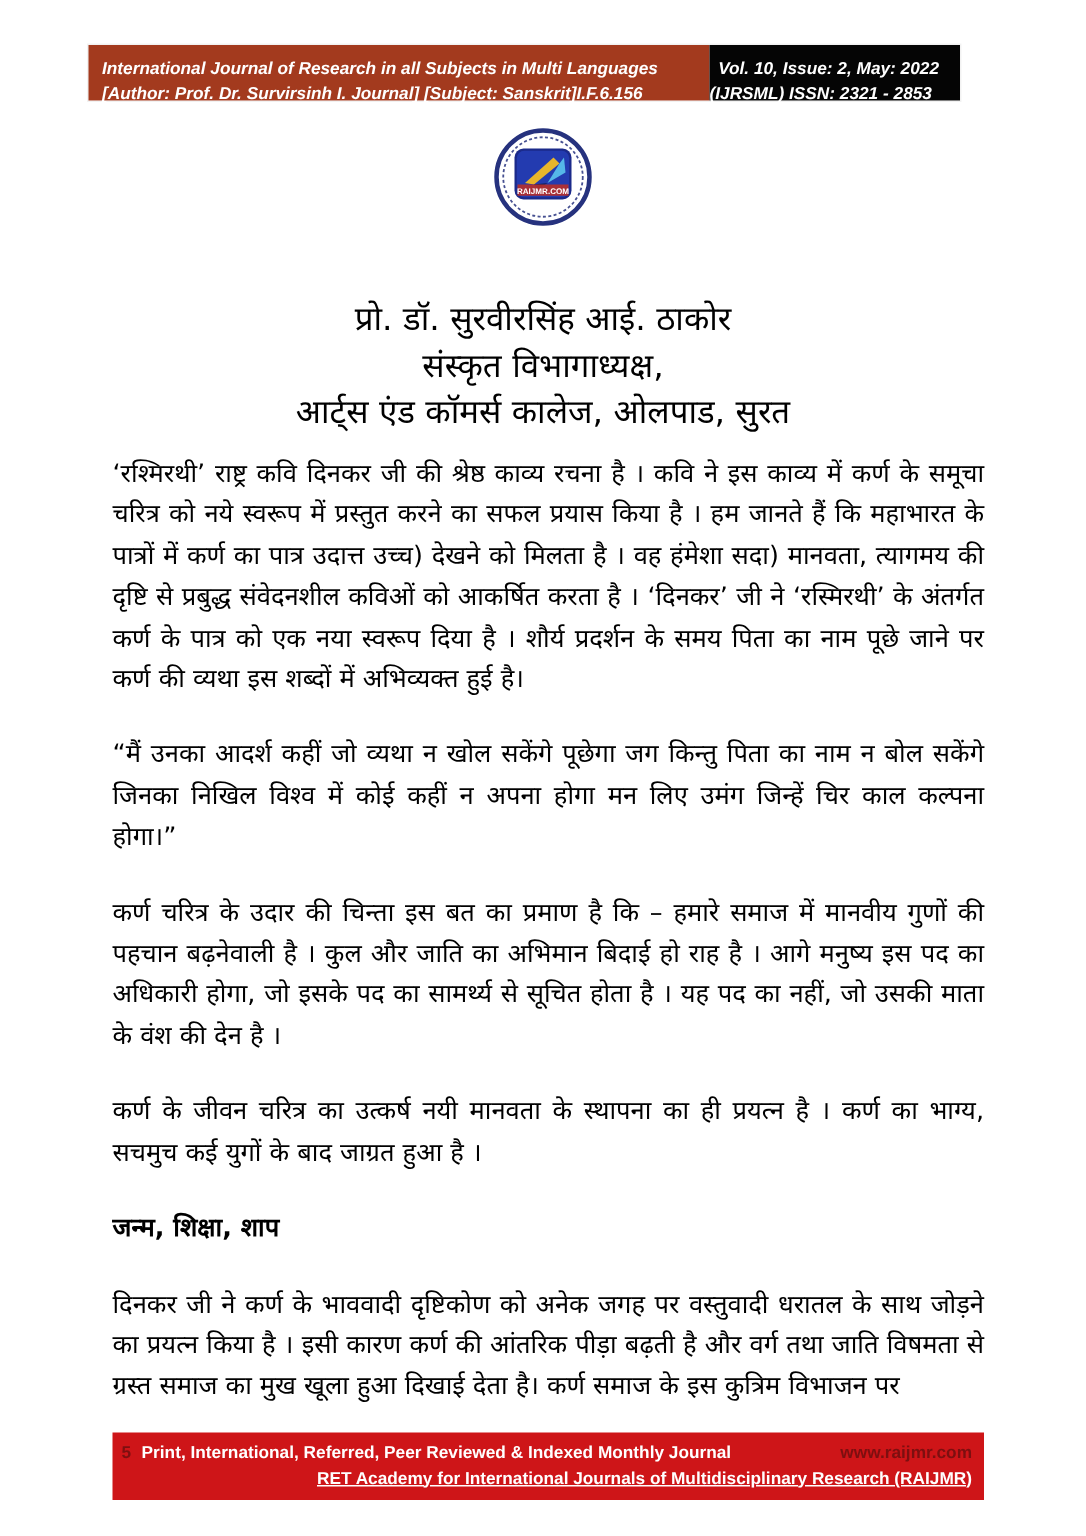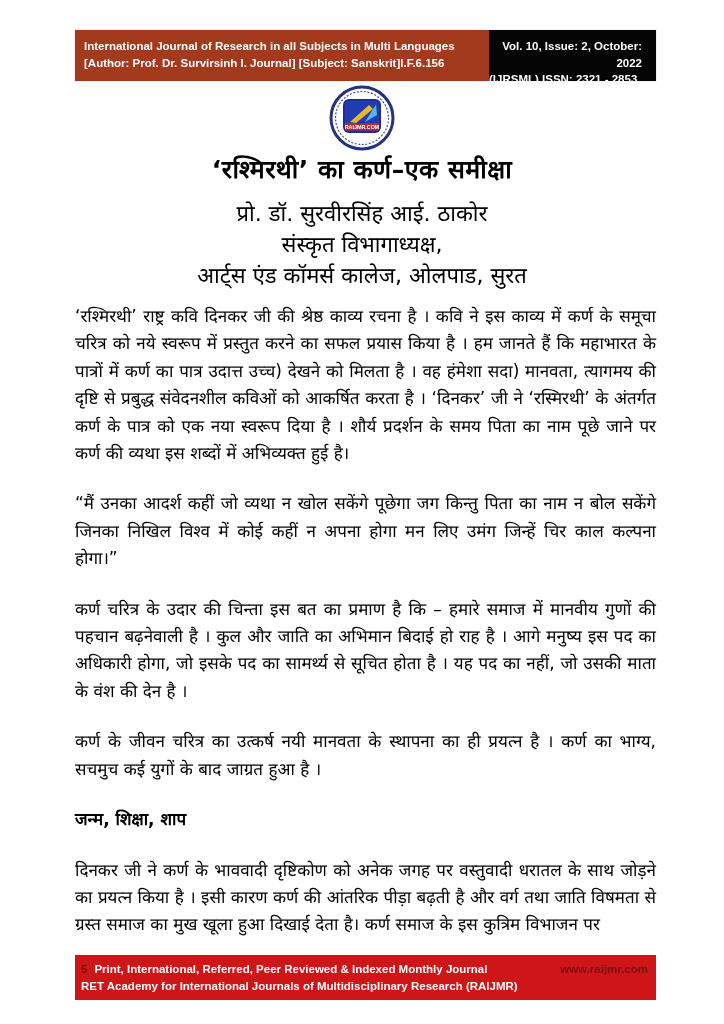--- a/index.html
+++ b/index.html
@@ -4,22 +4,22 @@
 <style>
   html,body{margin:0;padding:0;}
   body{
     width:724px;height:1024px;background:#ffffff;position:relative;
     font-family:"DejaVu Sans",sans-serif;color:#111;overflow:hidden;
   }
   .page{position:absolute;inset:0;}
 
   
   .header{
-    position:absolute;top:30px;left:75px;width:581px;height:51px;
-    display:flex;box-shadow:0 0 0 1px rgba(0,0,0,0.05);
+    position:absolute;top:30px;left:59px;width:581px;height:37px;
+    display:flex;box-shadow:0 0 0 1px rgba(0,0,0,0.05);font-style:italic;
   }
   .header-left{
     background:#A33A1E;width:414px;color:#fff;
     font-family:"Liberation Sans",sans-serif;font-weight:bold;font-size:11.5px;
     line-height:16.5px;padding:8px 0 0 9px;box-sizing:border-box;
   }
   .header-right{
     background:#050505;flex:1;color:#fff;text-align:center;
     font-family:"Liberation Sans",sans-serif;font-weight:bold;font-size:11.5px;
     line-height:16.5px;padding:8px 6px 0 0;box-sizing:border-box;
@@ -58,53 +58,52 @@
   .footer{
     position:absolute;top:955px;left:75px;width:581px;height:45px;
     background:#CE1518;color:#fff;
     font-family:"Liberation Sans",sans-serif;font-weight:bold;font-size:11.5px;
     line-height:16.5px;padding:6px 8px 0 6px;box-sizing:border-box;
   }
   .footer .f-line1{display:flex;justify-content:space-between;align-items:baseline;}
   .footer .f-left{display:flex;gap:7px;align-items:baseline;}
   .footer .page-num{color:#7D0F10;}
   .footer .website{color:#7D0F10;margin-left:28px;}
-  .footer .f-line2{text-align:left;}
+  .footer .f-line2{text-align:right;text-decoration:underline;}
 </style>
 </head>
 <body>
 
 <div class="page">
 
   <div class="header">
     <div class="header-left">
       <div>International Journal of Research in all Subjects in Multi Languages</div>
       <div>[Author: Prof. Dr. Survirsinh I. Journal] [Subject: Sanskrit]I.F.6.156</div>
     </div>
     <div class="header-right">
-      <div class="hr-line1">Vol. 10, Issue: 2, October: 2022</div>
+      <div class="hr-line1">Vol. 10, Issue: 2, May: 2022</div>
       <div class="hr-line2">(IJRSML) ISSN: 2321 - 2853</div>
     </div>
   </div>
 
   <div class="logo">
     <svg width="66" height="66" viewBox="0 0 66 66">
       <circle cx="33" cy="33" r="31" fill="#ffffff" stroke="#26327E" stroke-width="3"></circle>
       <circle cx="33" cy="33" r="26.5" fill="#ffffff" stroke="#26327E" stroke-width="1.2" stroke-dasharray="2 1.6" opacity="0.85"></circle>
       <rect x="14" y="14" width="38" height="34" rx="6" fill="#1B2A8A"></rect>
       <rect x="15.5" y="15.5" width="35" height="31" rx="5" fill="#233BB0"></rect>
       <path d="M21 37 L40 20 L44 24 L27 38 Z" fill="#E8B62B"></path>
       <path d="M44 24 L47 20 L48 30 L36 37 Z" fill="#55B7E8"></path>
       <path d="M27 38 L36 37 L30 41 Z" fill="#11225F"></path>
       <rect x="16" y="38" width="34" height="7.5" fill="#B8302A" opacity="0.9"></rect>
       <text x="33" y="44" text-anchor="middle" font-size="5.4" font-weight="bold" fill="#ffffff" font-family="Liberation Sans, sans-serif">RAIJMR.COM</text>
     </svg>
   </div>
 
-  <div class="title">‘रश्मिरथी’ का कर्ण–एक समीक्षा</div>
 
   <div class="authors">
     <p class="a-line">प्रो. डॉ. सुरवीरसिंह आई. ठाकोर</p>
     <p class="a-line">संस्कृत विभागाध्यक्ष,</p>
     <p class="a-line">आर्ट्स एंड कॉमर्स  कालेज, ओलपाड, सुरत</p>
   </div>
 
   <div class="body-text">
     <p>‘रश्मिरथी’ राष्ट्र कवि दिनकर जी की श्रेष्ठ काव्य रचना है । कवि ने इस काव्य में कर्ण के समूचा चरित्र को नये स्वरूप में प्रस्तुत करने का सफल प्रयास किया है । हम जानते हैं कि महाभारत के पात्रों में कर्ण का पात्र उदात्त  उच्च) देखने को मिलता है । वह हंमेशा  सदा) मानवता, त्यागमय की दृष्टि से प्रबुद्ध संवेदनशील कविओं को आकर्षित करता है । ‘दिनकर’ जी ने ‘रस्मिरथी’ के अंतर्गत कर्ण के पात्र को एक नया स्वरूप दिया है । शौर्य प्रदर्शन के समय पिता का नाम पूछे जाने पर कर्ण की व्यथा इस शब्दों में अभिव्यक्त हुई है।</p>
     <p>“मैं उनका आदर्श कहीं जो व्यथा न खोल सकेंगे पूछेगा जग किन्तु पिता का नाम न बोल सकेंगे जिनका निखिल विश्व में कोई कहीं न अपना होगा मन लिए उमंग जिन्हें चिर काल कल्पना होगा।”</p>

